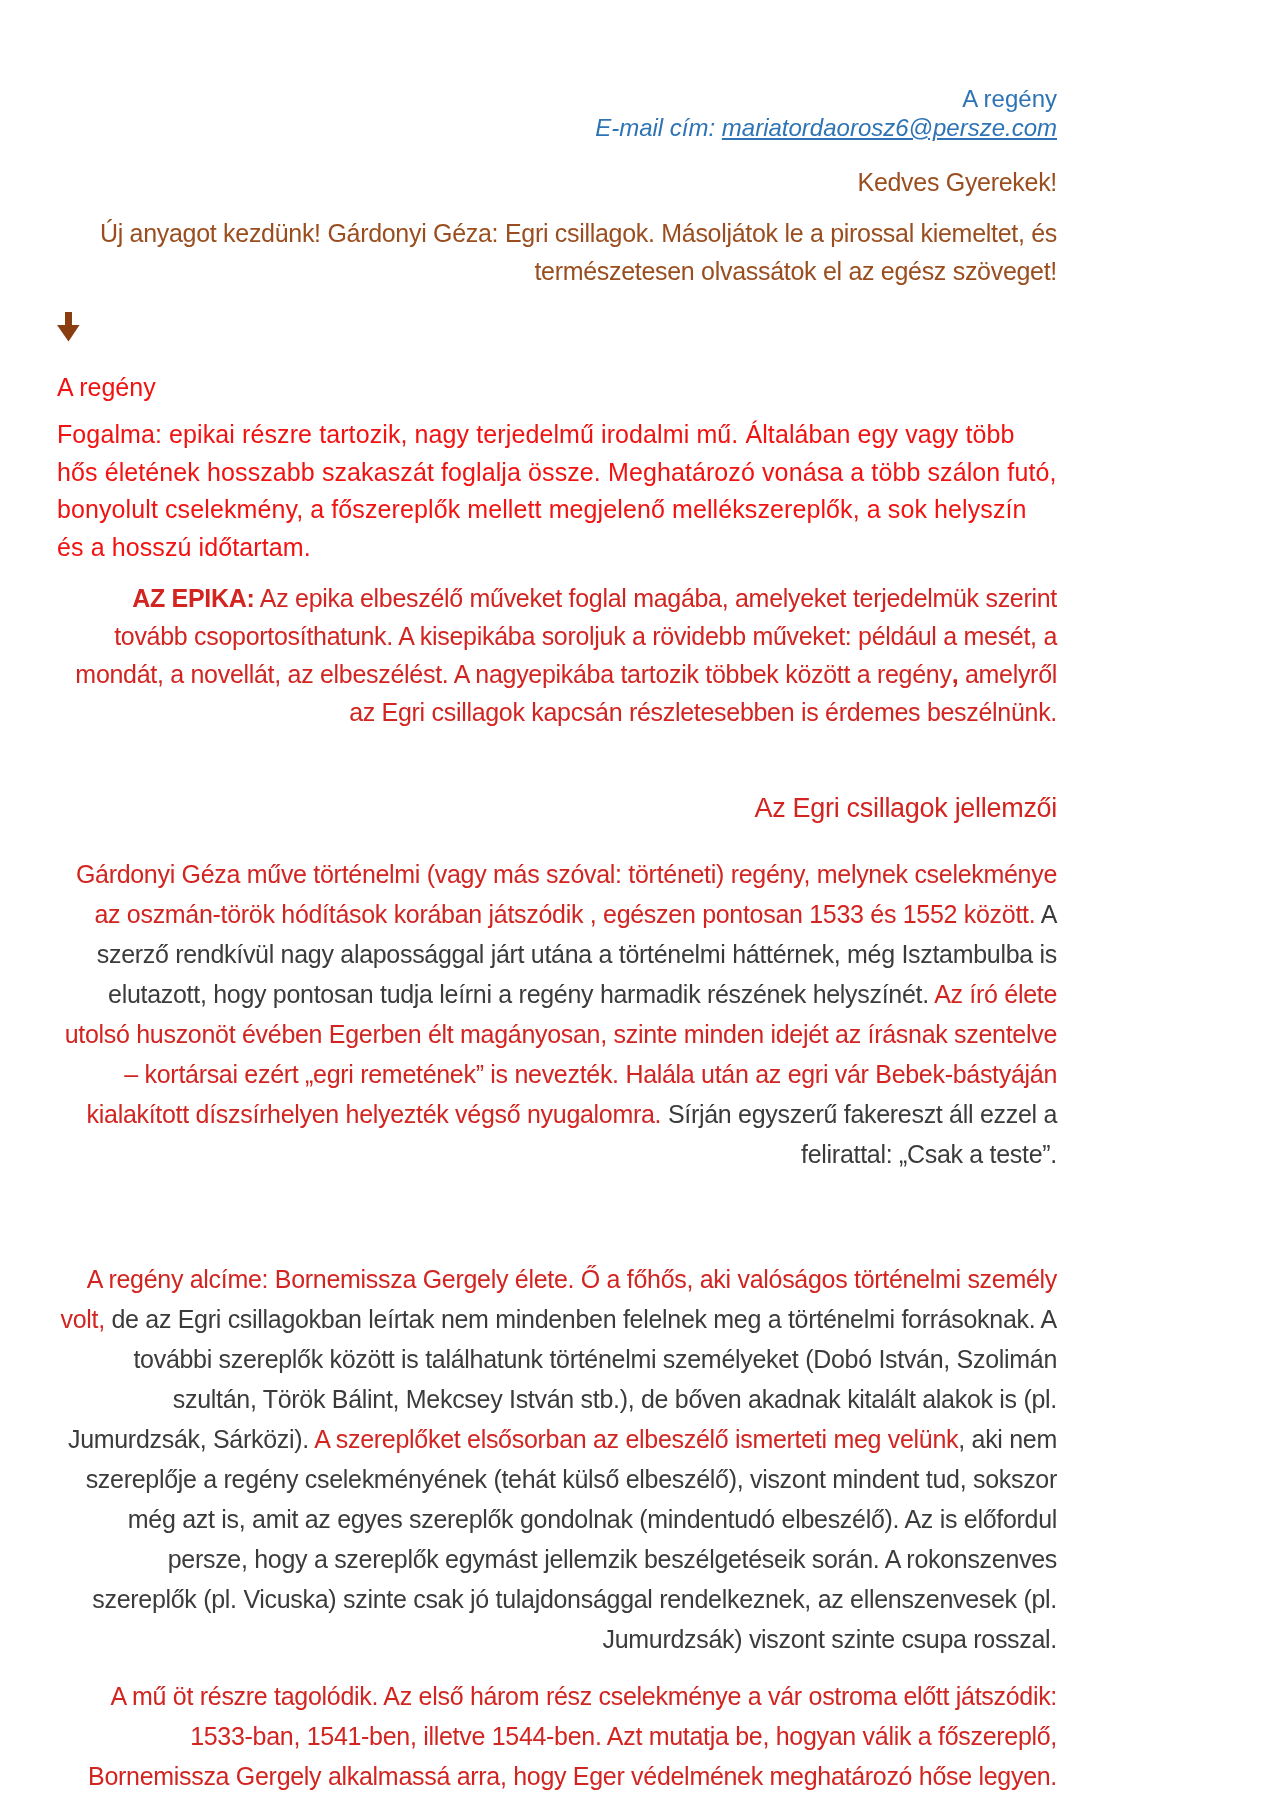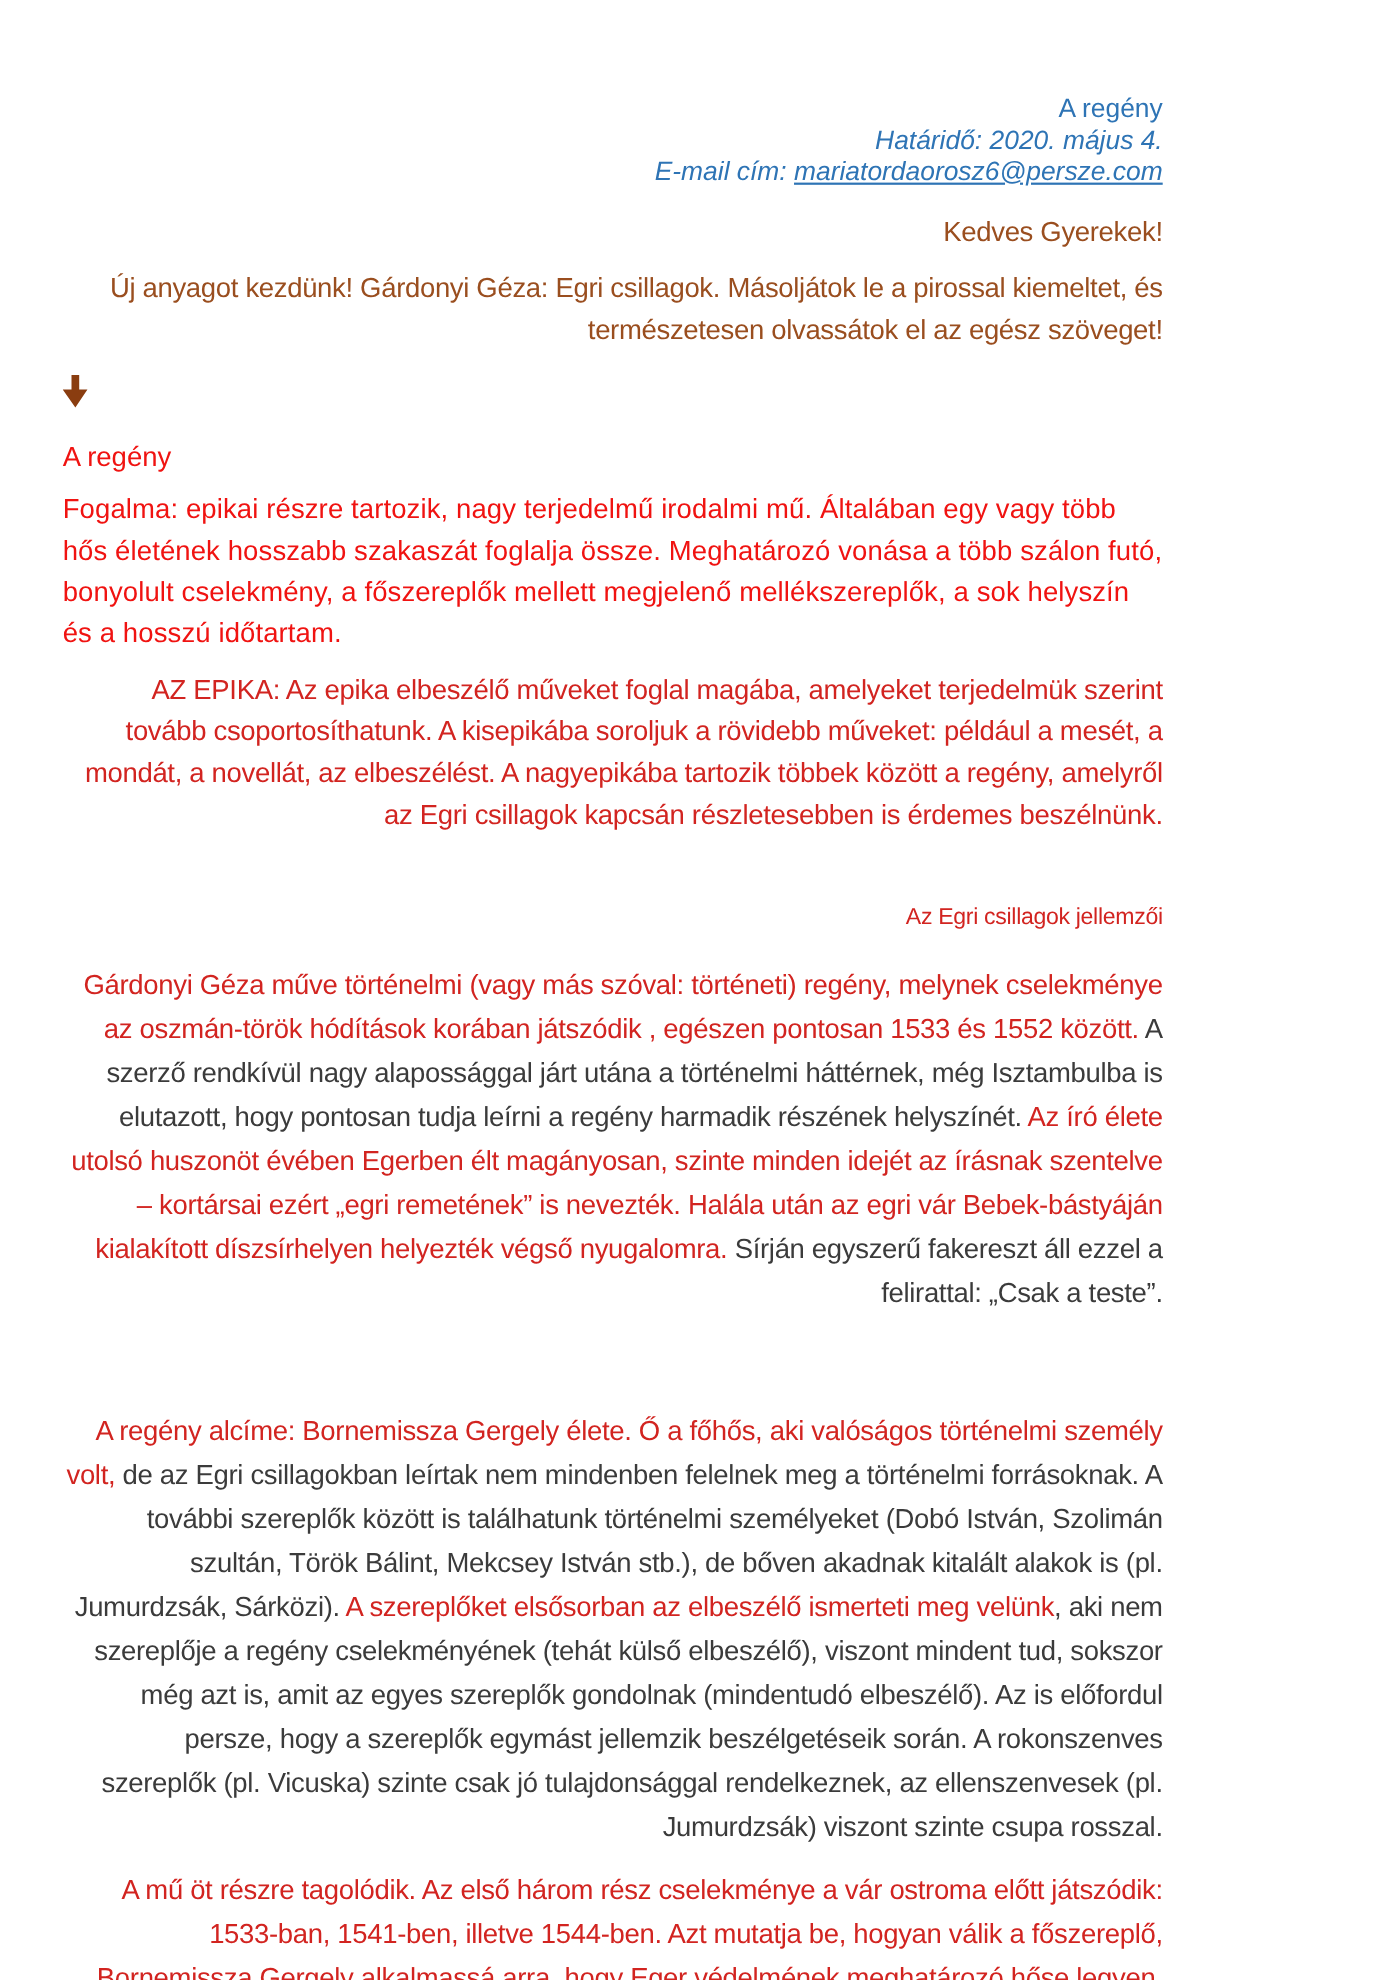--- a/index.html
+++ b/index.html
@@ -39,39 +39,38 @@
   }
   .para-def{
     margin-top:14px; font-size:25px; line-height:37.5px; color:var(--red-a);
     max-width:1005px; letter-spacing:0.1px;
   }
   .para{
     font-size:25px; line-height:38px; max-width:1000px;
   }
   .para-epika{ margin-top:13px; text-indent:6px; }
   .heading2{
-    margin-top:62px; font-size:21px; font-weight:normal; color:var(--red-c);
+    margin-top:62px; font-size:27px; font-weight:normal; color:var(--red-c);
   }
   .para-char{ margin-top:30px; line-height:40px; }
   .para-subtitle{ margin-top:85px; line-height:40px; }
   .para-structure{ margin-top:17px; line-height:40px; }
   
   .seg.red{ color:var(--red-c); }
   .seg.dark{ color:var(--dark); }
-  .seg.red-bold{ color:var(--red-c); font-weight:normal; }
+  .seg.red-bold{ color:var(--red-c); font-weight:bold; }
   .seg.red-italic{ color:var(--red-c); }
 </style>
 </head>
 <body>
 
 <div class="page">
 
   <div class="header">
     <div class="h-line">A regény</div>
-    <div class="h-line italic">Határidő: 2020. május 4.</div>
     <div class="h-line italic"><span>E-mail cím: </span><a class="email-link">mariatordaorosz6@persze.com</a></div>
   </div>
 
   <p class="brown cal greeting">Kedves Gyerekek!</p>
 
   <p class="brown cal intro">Új anyagot kezdünk! Gárdonyi Géza: Egri csillagok. Másoljátok le a pirossal kiemeltet, és természetesen olvassátok el az egész szöveget!</p>
 
   <div class="arrow-wrap">
     <svg width="23" height="30" viewBox="0 0 23 30" aria-hidden="true">
       <path d="M8 0 h7 v13 h7.5 L11.5 29.5 L0 13 h8 z" fill="#8a3d10"></path>

